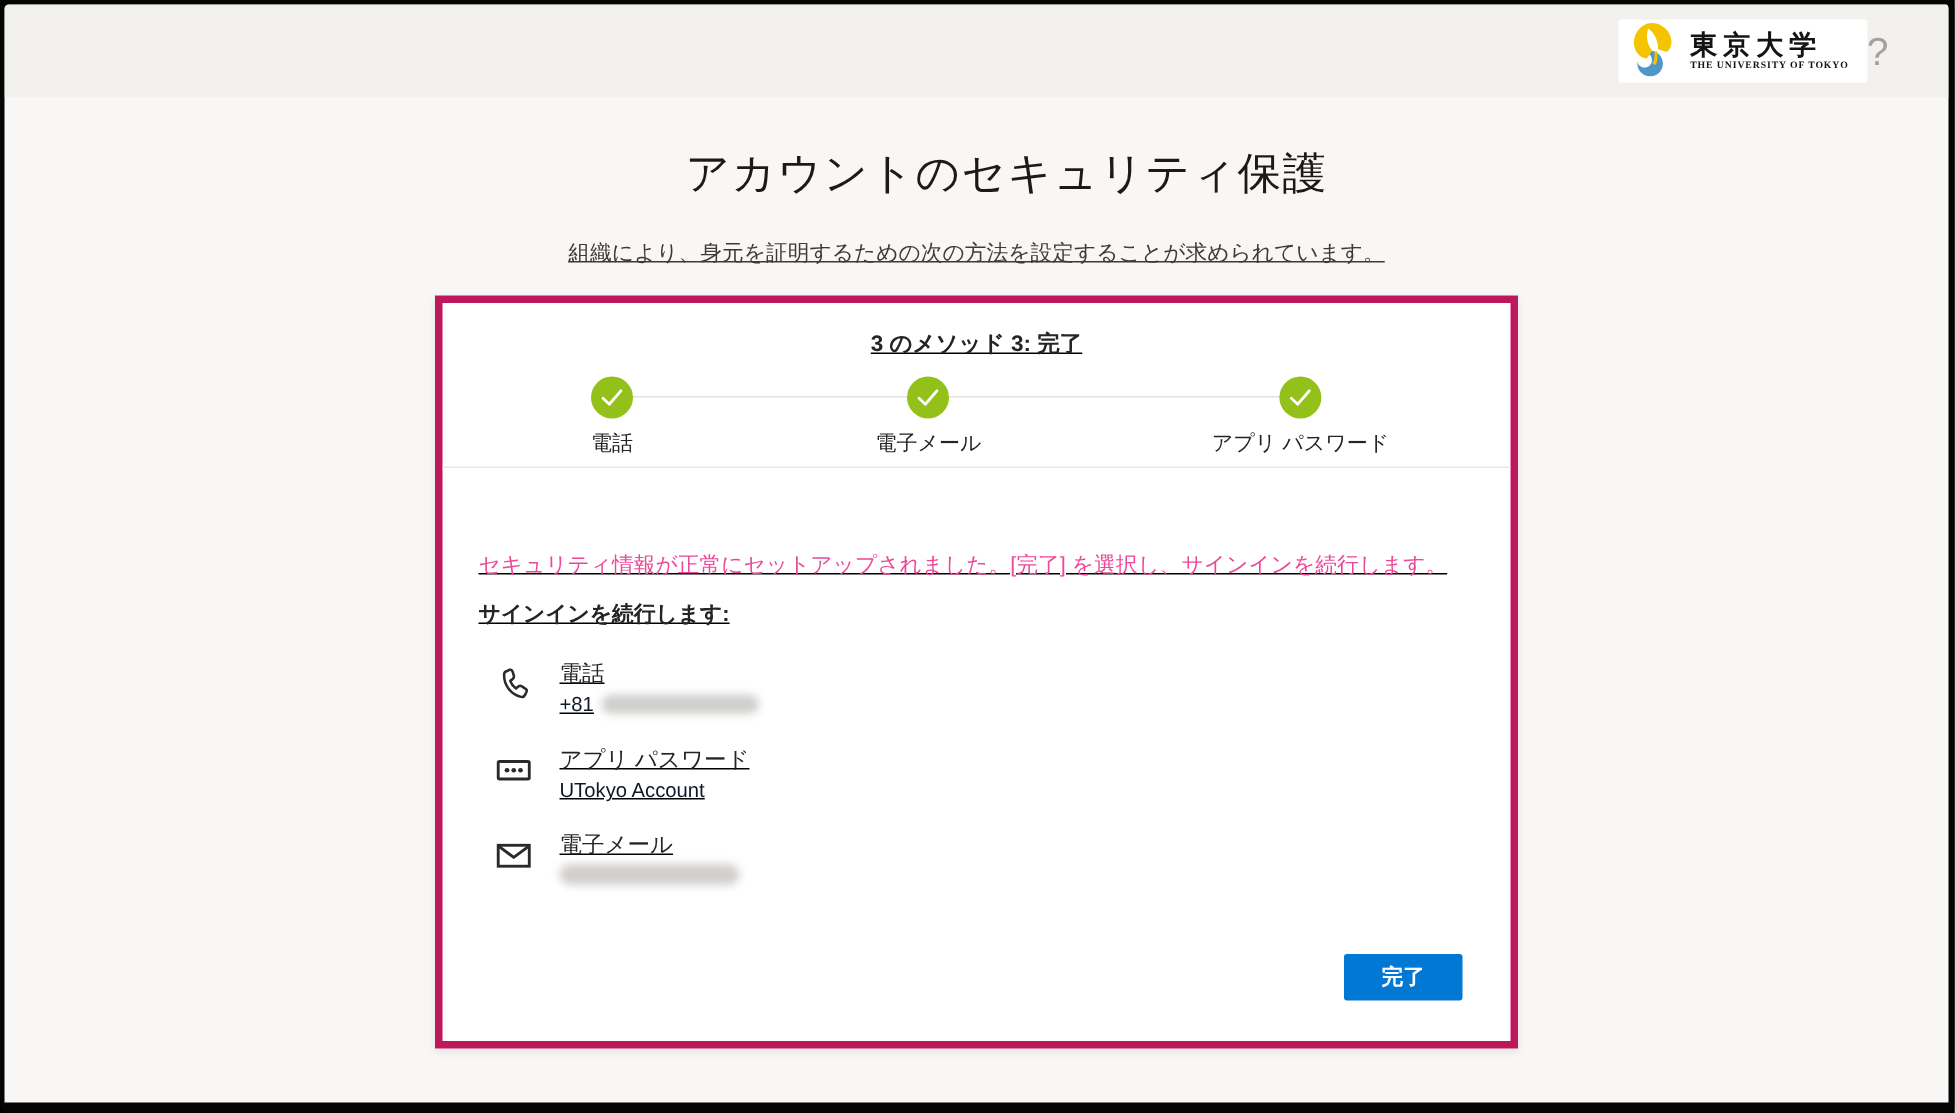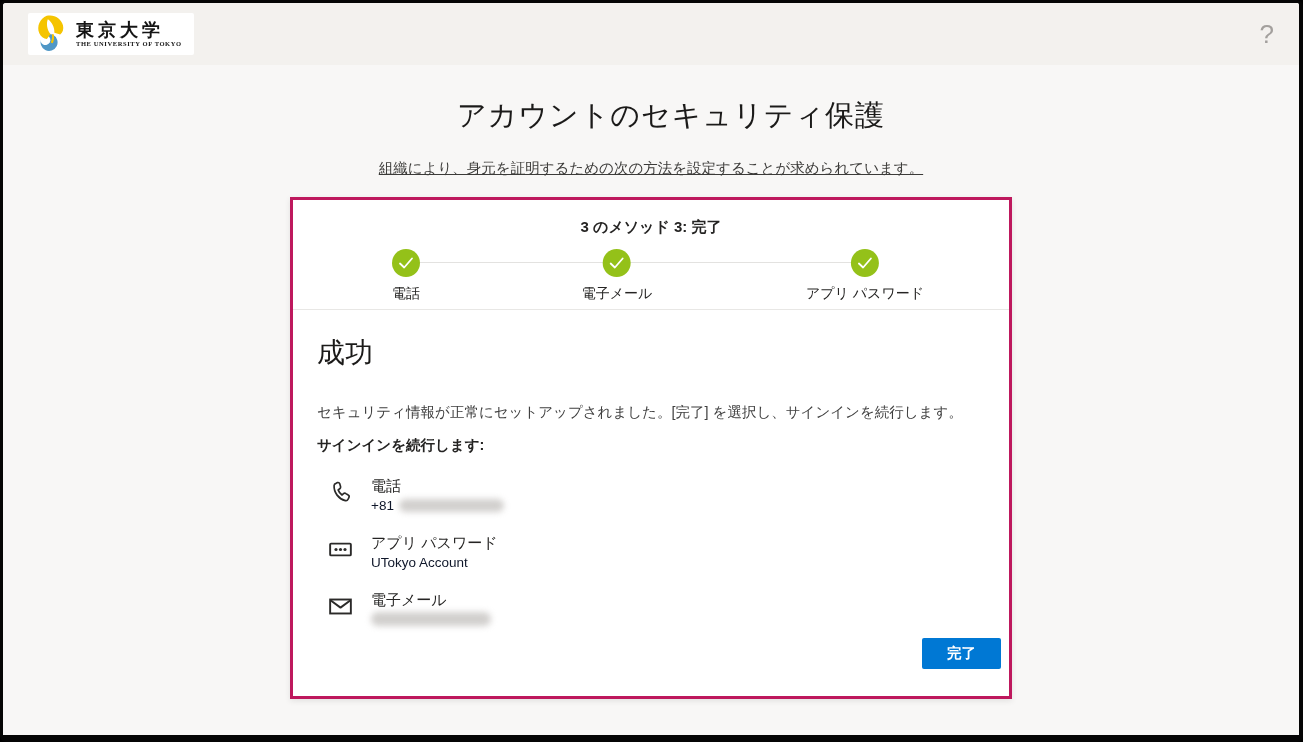--- a/index.html
+++ b/index.html
@@ -11,22 +11,22 @@
     border:3px solid #050505; border-bottom-width:7px; border-right-width:4px;
     border-radius:6px;
     background:#f8f7f6;
     overflow:hidden;
     position:relative;
   }
 
   
   .header {
     height:62px; background:#f3f1ee;
-    display:flex; align-items:center; justify-content:space-between;
-    padding:0 25px 0 25px;
+    display:flex; align-items:center; justify-content:flex-end;
+    padding:0 40px 0 25px;
   }
   .logo-box {
     background:#fff; border-radius:2px;
     display:flex; align-items:center; gap:7px;
     padding:4px 12px 4px 7px; height:42px;
   }
   .logo-text-ja {
     font-family:"Liberation Serif","DejaVu Serif",serif;
     font-size:18px; font-weight:bold; color:#141414; letter-spacing:4px;
     line-height:1; white-space:nowrap;
@@ -48,23 +48,24 @@
   }
   .page-subtitle {
     margin-top:23px; text-align:center;
     font-size:14.5px; color:#3c3b39;text-decoration:underline;
   }
 
   
   .card {
     width:722px; height:502px; margin:19px auto 0;
     background:#fff;
-    border:3px solid #be185d;
+    border:5px solid #be185d;
     box-shadow:0 2px 6px rgba(0,0,0,0.09);
     position:relative;
+    text-decoration:underline;
   }
 
   
   .progress { height:110px; border-bottom:1px solid #e8e7e5; position:relative; }
   .progress-title {
     padding-top:18px; text-align:center;
     font-size:15px; font-weight:bold; color:#252423;
   }
   .steps { position:absolute; left:0; top:49px; width:100%; height:61px; }
   .step-line {
@@ -79,37 +80,37 @@
     margin:0 auto; position:relative; z-index:1;
     display:flex; align-items:center; justify-content:center;
   }
   .step-label {
     margin-top:8px; font-size:14px; color:#252423; white-space:nowrap;
   }
 
   
   .content { padding:24px 24px 0; }
   .success-heading { font-size:28px; font-weight:400; color:#1b1a19; }
-  .success-message { margin-top:31px; font-size:14.5px; color:#404040; }
+  .success-message { margin-top:31px; font-size:14.5px; color:#ec4899; }
   .default-label  { margin-top:14px; font-size:14.5px; font-weight:bold; color:#252423; }
 
   .methods { margin-top:21px; margin-left:10px; }
   .method { display:flex; gap:17px; margin-bottom:17px; min-height:40px; }
   .method-icon { width:27px; padding-top:3px; flex:none; color:#2b2a29; }
   .method-label { font-size:15px; color:#252423; line-height:1.35; }
   .method-value { font-size:13.5px; color:#0f172a; margin-top:2px;
                   display:flex; align-items:center; gap:5px; }
   .blur-blob {
     display:inline-block; background:#b9b6b3; border-radius:7px;
     filter:blur(3px); opacity:.65;
   }
   .blob-phone { width:105px; height:13px; }
   .blob-email { width:120px; height:14px; }
 
-  .button-row { position:absolute; right:8px; bottom:27px; }
+  .button-row { position:absolute; right:32px; bottom:27px; }
   .done-button {
     min-width:79px; height:31px; padding:0 18px;
     background:var(--accent,#0078d4); color:#fff;
     border:none; border-radius:2px;
     font-size:14.5px; font-weight:bold;
     font-family:inherit; cursor:pointer;
   }
 </style>
 </head>
 <body>
@@ -169,21 +170,20 @@
             <svg width="28" height="28" viewBox="0 0 28 28">
                 <polyline points="8,14.5 12.2,18.5 20,9.5" fill="none" stroke="#fff" stroke-width="1.8" stroke-linecap="round" stroke-linejoin="round"></polyline>
               </svg>
           </div>
           <div class="step-label">アプリ パスワード</div>
         </div>
       </div>
     </div>
 
     <div class="content">
-      <div class="success-heading">成功</div>
       <div class="success-message">セキュリティ情報が正常にセットアップされました。[完了] を選択し、サインインを続行します。</div>
       <div class="default-label">サインインを続行します:</div>
 
       <div class="methods">
 
         <div class="method">
           <span class="method-icon">
             <svg width="27" height="27" viewBox="0 0 24 24">
               <path d="M8.2 3.6c.8-.3 1.7.1 2.1.9l1 2.2c.3.7.1 1.5-.4 2.1l-1.3 1.2c.9 1.7 2.3 3.1 4 4l1.2-1.3c.5-.6 1.4-.8 2.1-.4l2.2 1c.8.3 1.2 1.2.9 2.1l-.5 1.6c-.3.9-1.2 1.6-2.2 1.5-6.2-.6-11.2-5.5-11.8-11.8-.1-1 .5-1.9 1.5-2.2l1.2-.9z" fill="none" stroke="#2b2a29" stroke-width="1.5" stroke-linejoin="round" transform="rotate(8 12 12)"></path>
             </svg>

